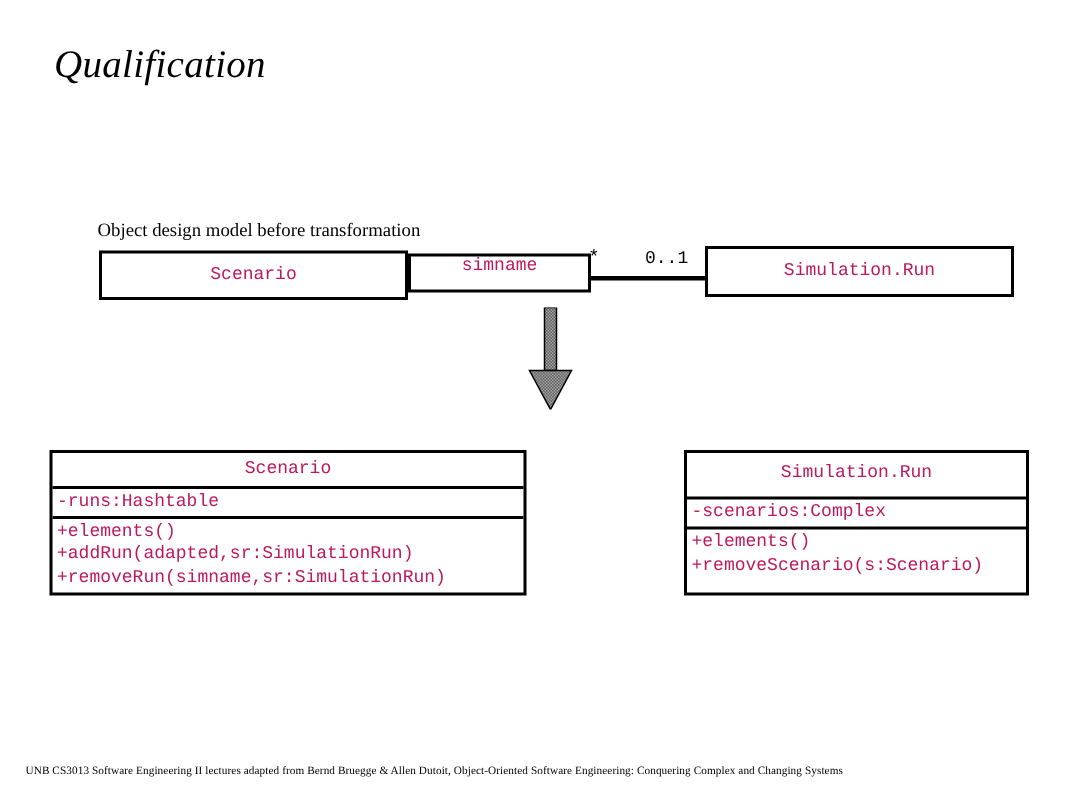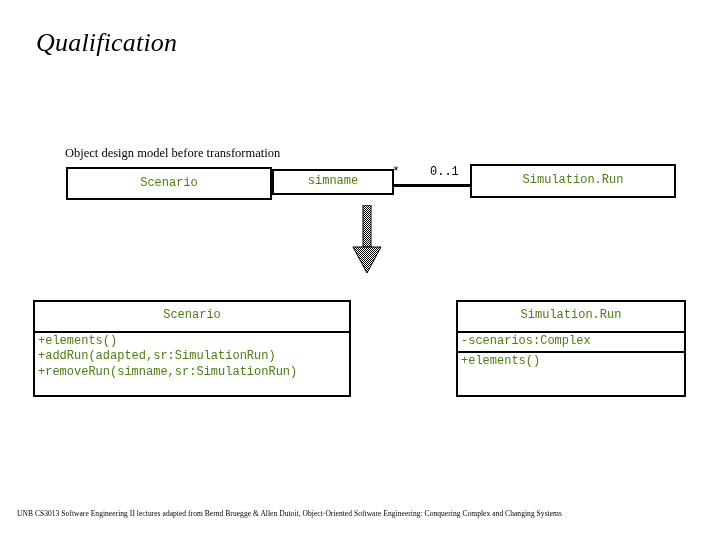--- a/index.html
+++ b/index.html
@@ -45,21 +45,21 @@
   
   .umlbox {
     position: absolute;
     box-sizing: border-box;
     border: 2px solid #000000;
     background: #ffffff;
   }
   .mono {
     font-family: "Liberation Mono", "DejaVu Sans Mono", monospace;
     font-size: 12px;
-    color: #4d7c0f;
+    color: #be185d;
     white-space: pre;
   }
   .class-name {
     text-align: center;
     line-height: 1.1;
   }
   .compartment {
     box-sizing: border-box;
     padding: 1px 3px 2px 3px;
   }
@@ -80,21 +80,21 @@
     display: flex;
     align-items: center;
     justify-content: center;
   }
   #box-qualifier {
     left: 272px;
     top: 169px;
     width: 122px;
     height: 26px;
     display: flex;
-    align-items: center;
+    align-items: flex-start;
     justify-content: center;
   }
   #box-simrun-top {
     left: 470px;
     top: 164px;
     width: 206px;
     height: 34px;
     display: flex;
     align-items: center;
     justify-content: center;
@@ -219,34 +219,38 @@
 
     <polygon points="6,42 34,42 20,68" fill="url(#dither)" stroke="#000000" stroke-width="1"></polygon>
   </svg>
 
 
   <div class="umlbox" id="box-scenario-bottom">
     <div class="compartment c-name">
       <div class="mono class-name">Scenario</div>
     </div>
     <div class="compartment">
+      <div class="mono line">-runs:Hashtable</div>
+    </div>
+    <div class="compartment">
       <div class="mono line">+elements()</div>
       <div class="mono line">+addRun(adapted,sr:SimulationRun)</div>
       <div class="mono line">+removeRun(simname,sr:SimulationRun)</div>
     </div>
   </div>
 
   <div class="umlbox" id="box-simrun-bottom">
     <div class="compartment c-name">
       <div class="mono class-name">Simulation.Run</div>
     </div>
     <div class="compartment">
       <div class="mono line">-scenarios:Complex</div>
     </div>
     <div class="compartment">
       <div class="mono line">+elements()</div>
+      <div class="mono line">+removeScenario(s:Scenario)</div>
     </div>
   </div>
 
   <div id="footer-text">UNB CS3013 Software Engineering II lectures adapted from Bernd Bruegge &amp; Allen Dutoit, Object-Oriented Software Engineering: Conquering Complex and Changing Systems</div>
   <div id="footer-page">16</div>
 
 </div>
 
 </body></html>

